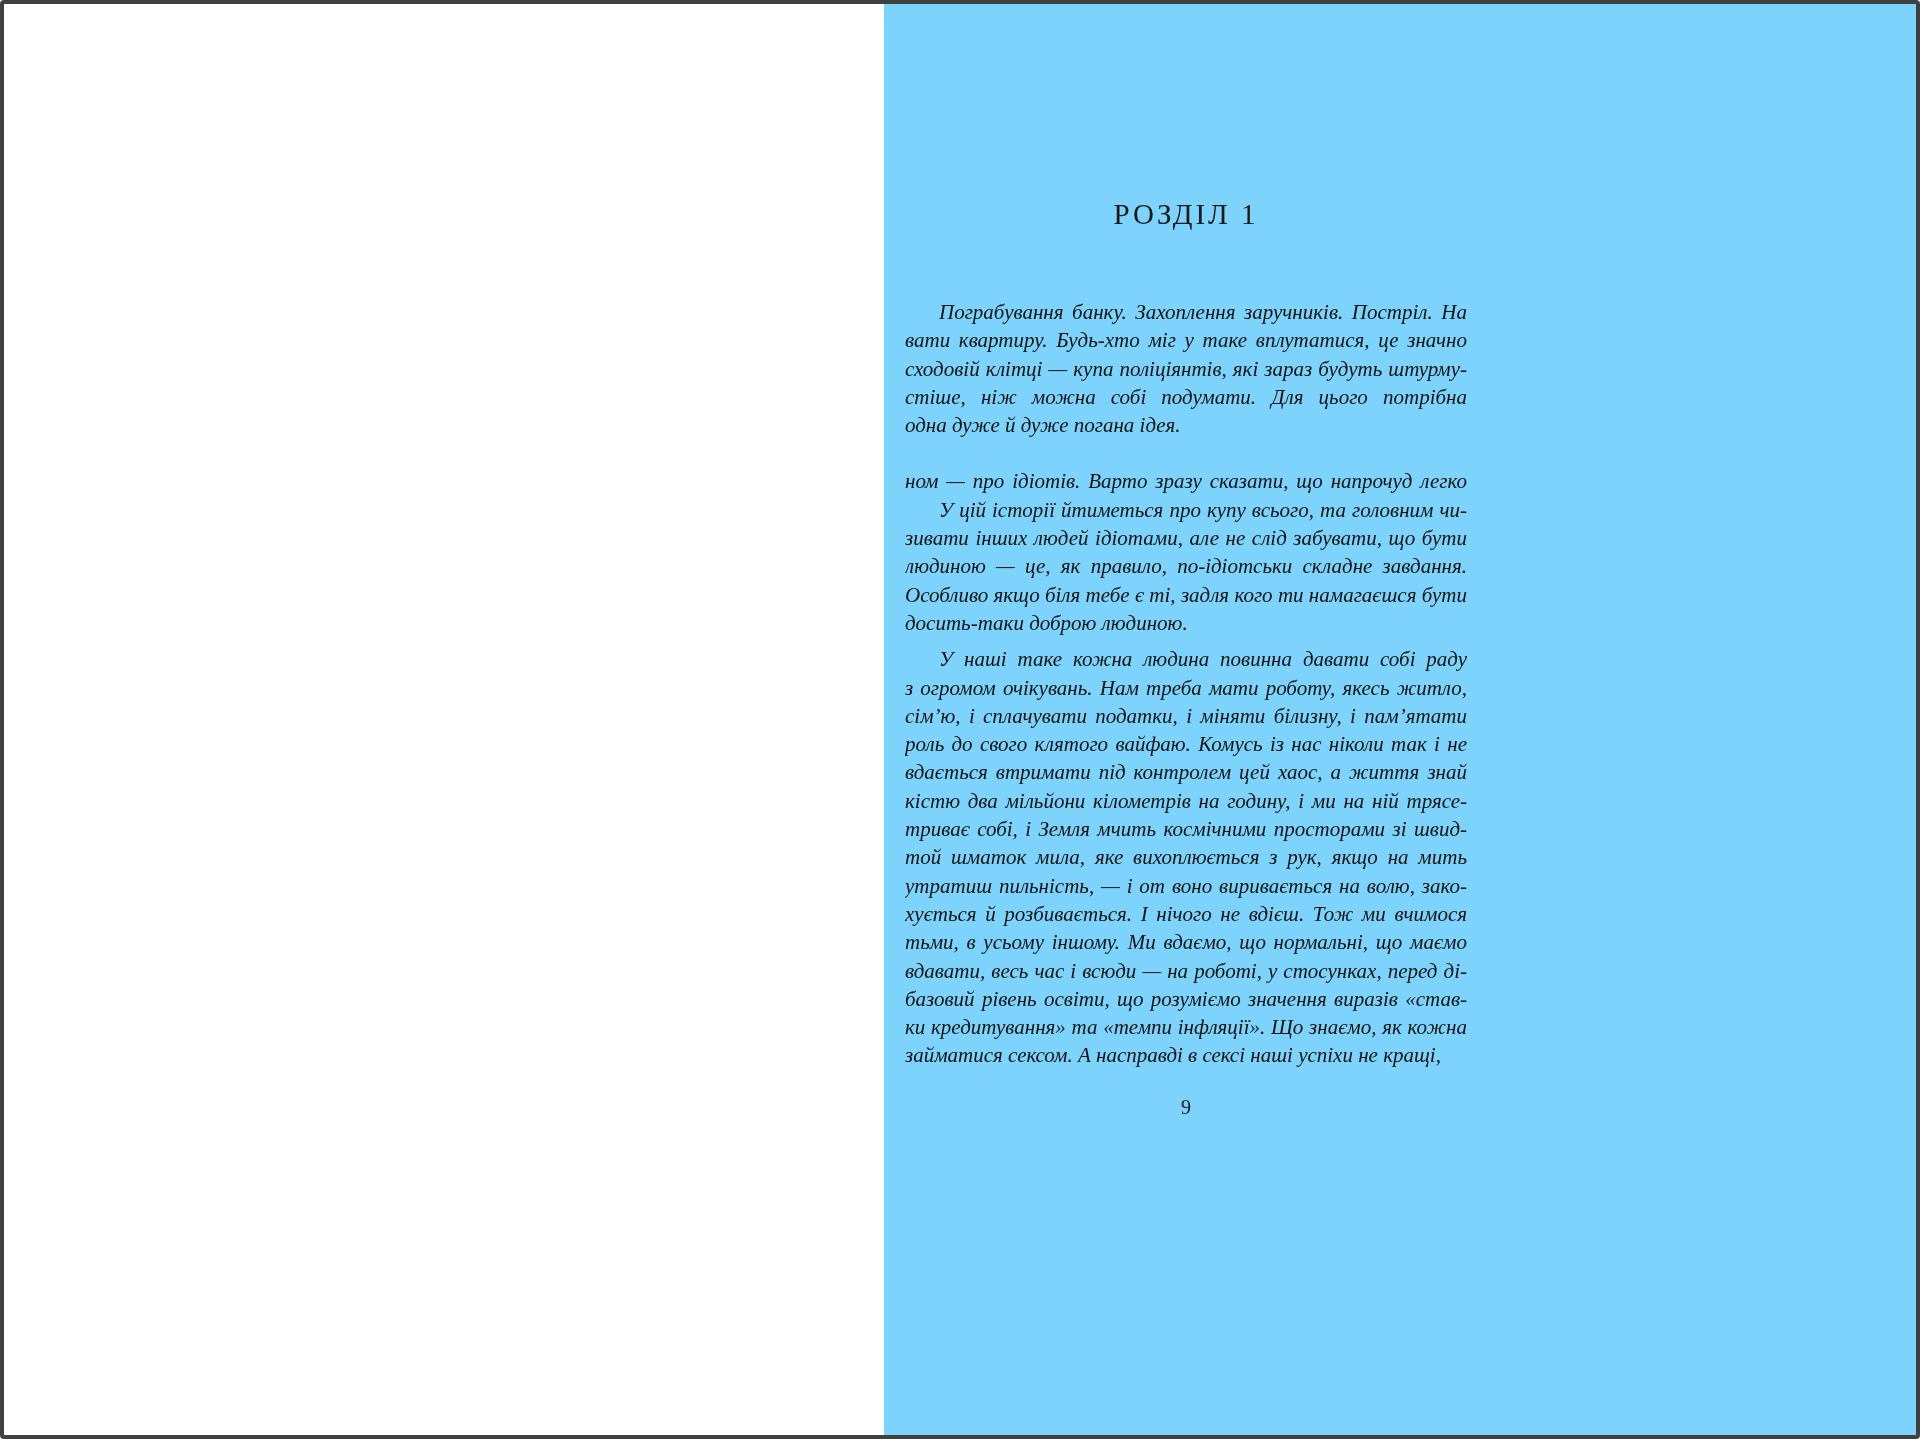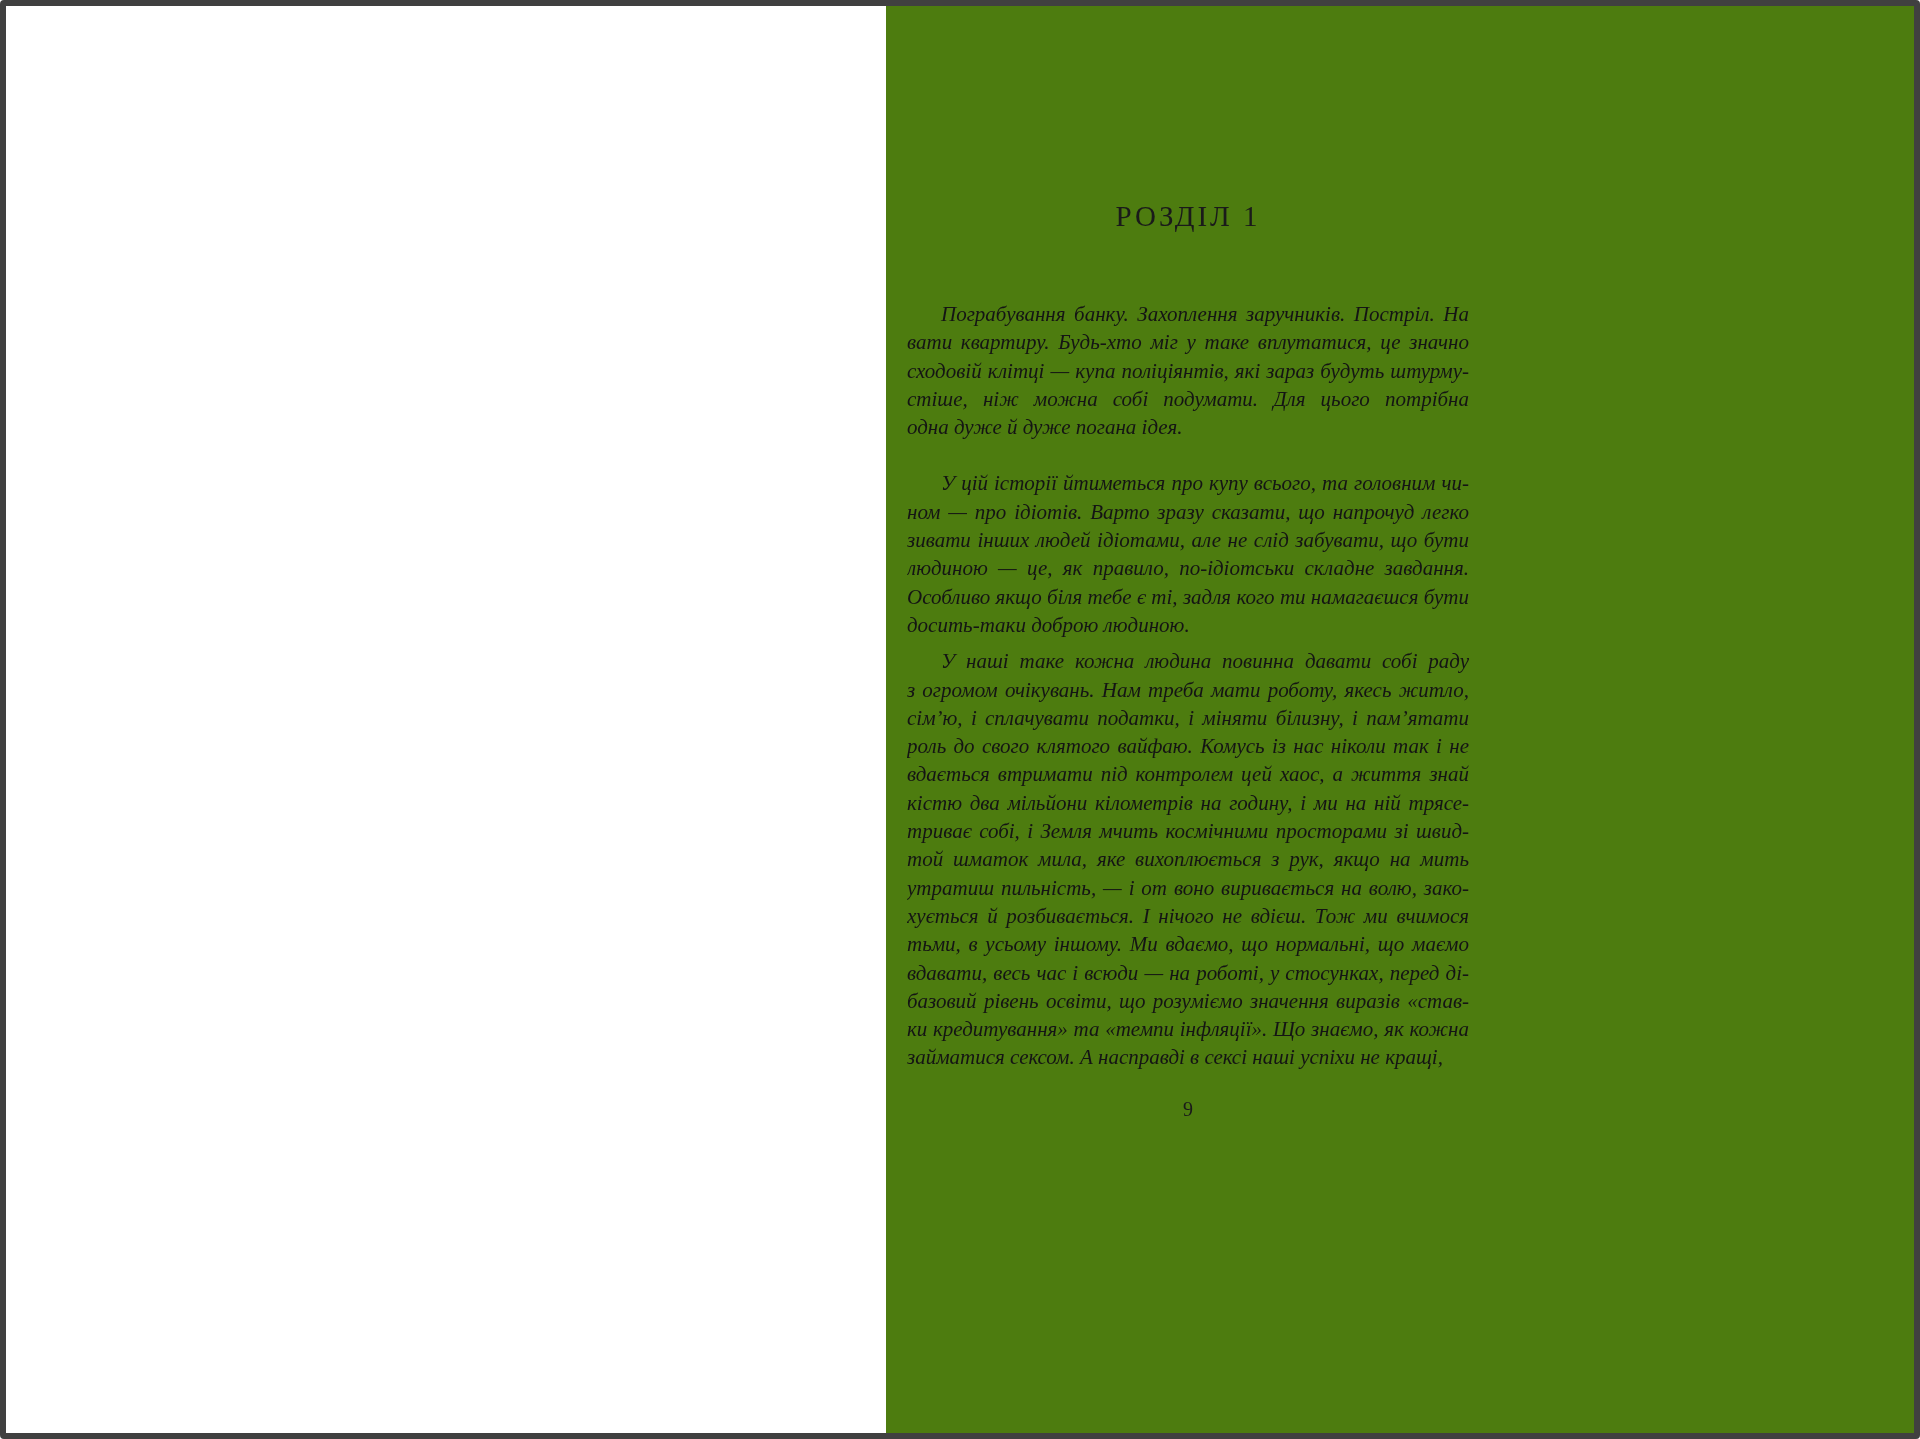--- a/index.html
+++ b/index.html
@@ -4,22 +4,22 @@
 <style>
   html, body {
     margin: 0;
     padding: 0;
     background: #ffffff;
   }
   .screen {
     position: relative;
     width: 1920px;
     height: 1439px;
-    background: #4d7c0f;
-    border: 6px solid #404040;
+    background: #7dd3fc;
+    border: 4px solid #404040;
     border-radius: 4px;
     box-sizing: border-box;
     overflow: hidden;
     font-family: "Liberation Serif", "DejaVu Serif", serif;
     color: #141414;
   }
   .page-left {
     position: absolute;
     left: 0;
     top: 0;
@@ -85,22 +85,22 @@
     <div class="chapter-title">РОЗДІЛ 1</div>
     <div class="text-block">
         <div class="paragraph">
           <div class="line first">Пограбування банку. Захоплення заручників. Постріл. На</div>
           <div class="line">вати квартиру. Будь-хто міг у таке вплутатися, це значно про-</div>
           <div class="line">сходовій клітці — купа поліціянтів, які зараз будуть штурму-</div>
           <div class="line">стіше, ніж можна собі подумати. Для цього потрібна лишень</div>
           <div class="line last">одна дуже й дуже погана ідея.</div>
         </div>
         <div class="paragraph gap">
+          <div class="line">ном — про ідіотів. Варто зразу сказати, що напрочуд легко на-</div>
           <div class="line first">У цій історії йтиметься про купу всього, та головним чи-</div>
-          <div class="line">ном — про ідіотів. Варто зразу сказати, що напрочуд легко на-</div>
           <div class="line">зивати інших людей ідіотами, але не слід забувати, що бути</div>
           <div class="line">людиною — це, як правило, по-ідіотськи складне завдання.</div>
           <div class="line">Особливо якщо біля тебе є ті, задля кого ти намагаєшся бути</div>
           <div class="line last">досить-таки доброю людиною.</div>
         </div>
         <div class="paragraph">
           <div class="line first">У наші таке кожна людина повинна давати собі раду</div>
           <div class="line">з огромом очікувань. Нам треба мати роботу, якесь житло,</div>
           <div class="line">сім’ю, і сплачувати податки, і міняти білизну, і пам’ятати па-</div>
           <div class="line">роль до свого клятого вайфаю. Комусь із нас ніколи так і не</div>

